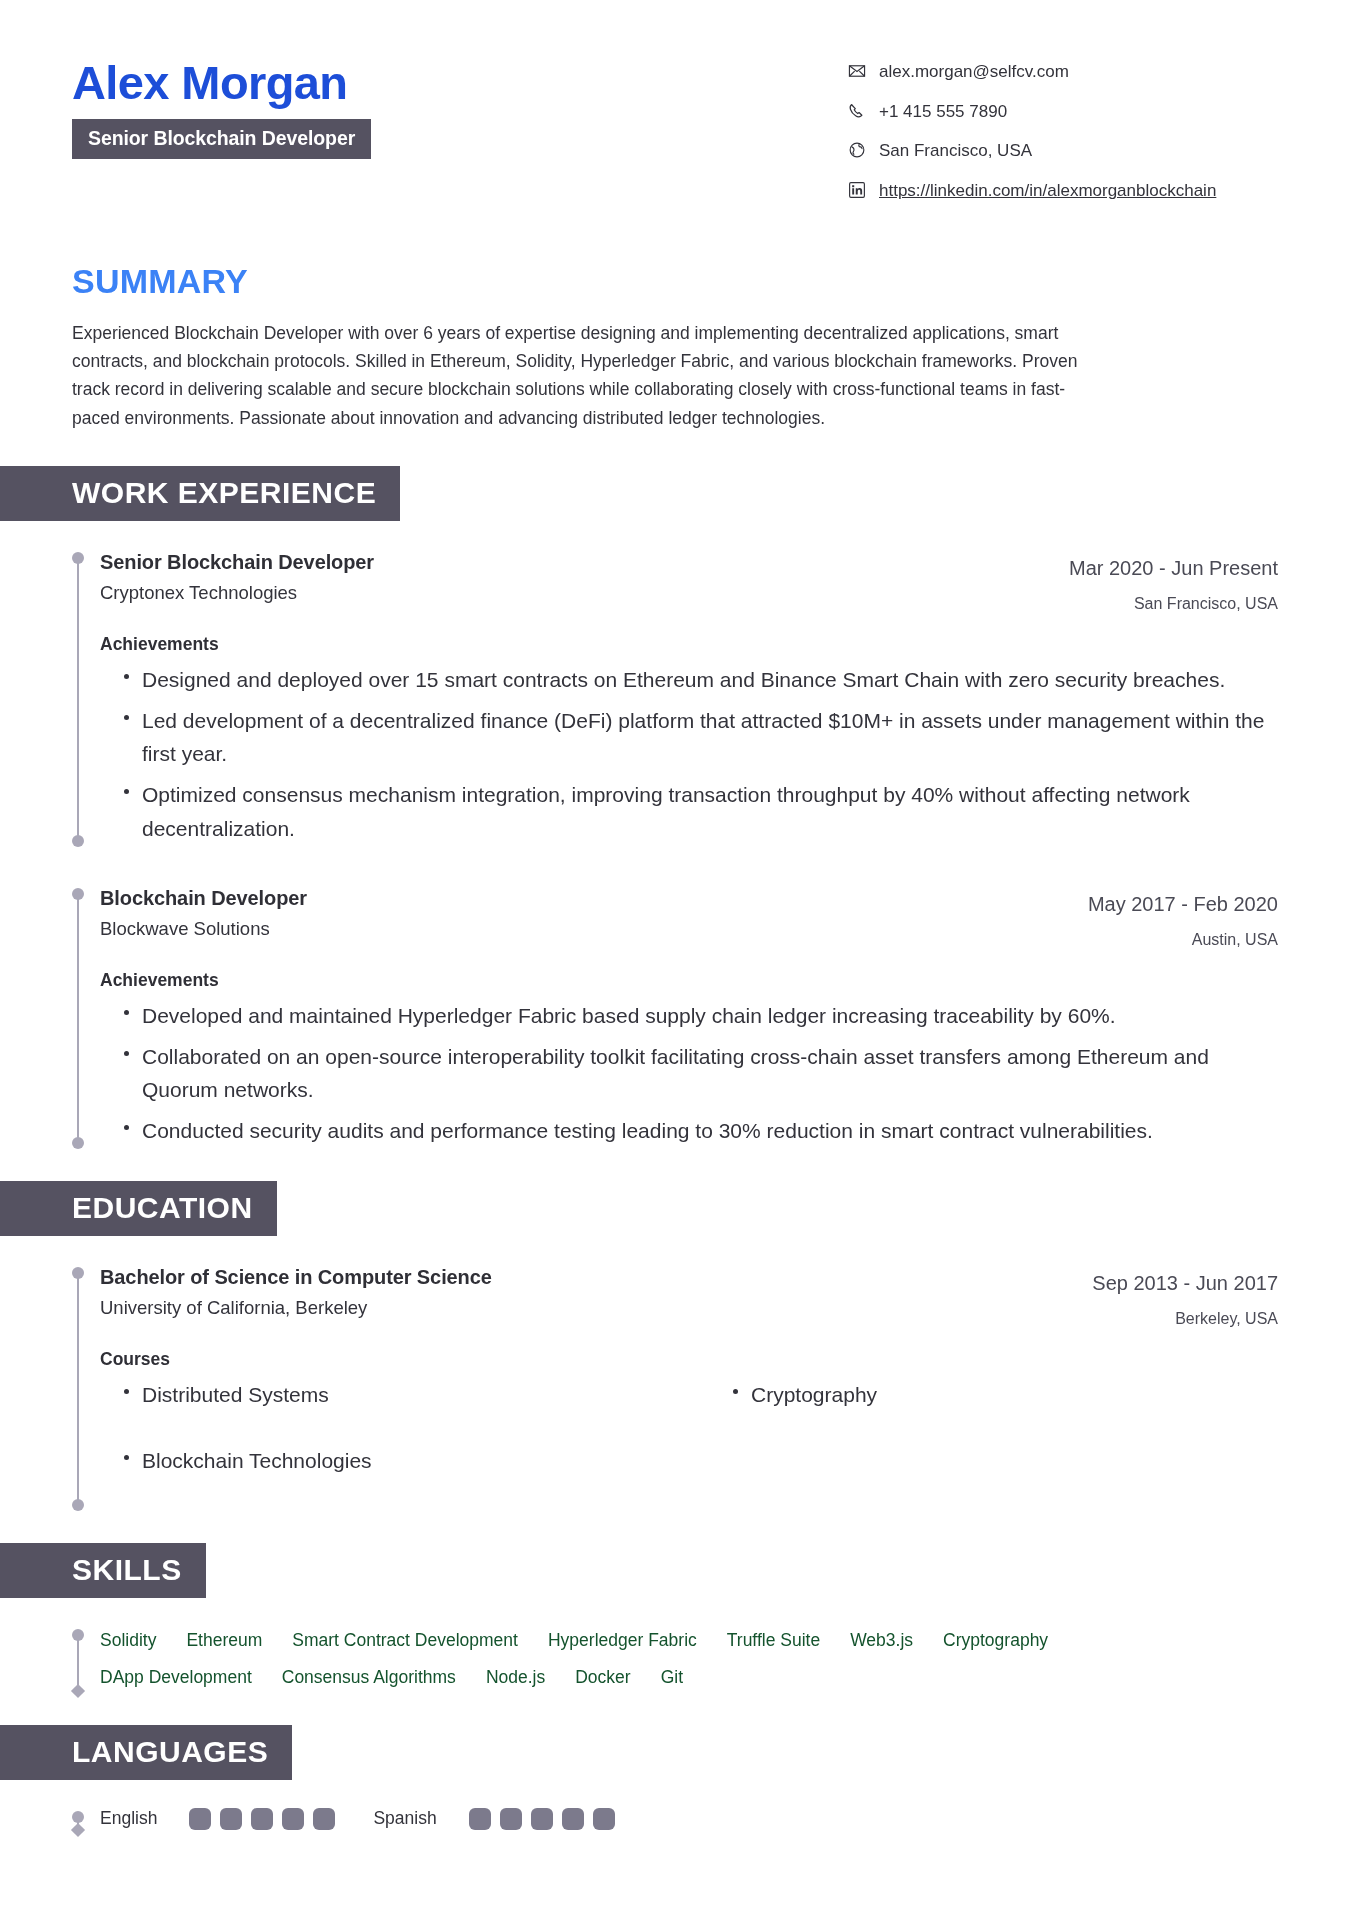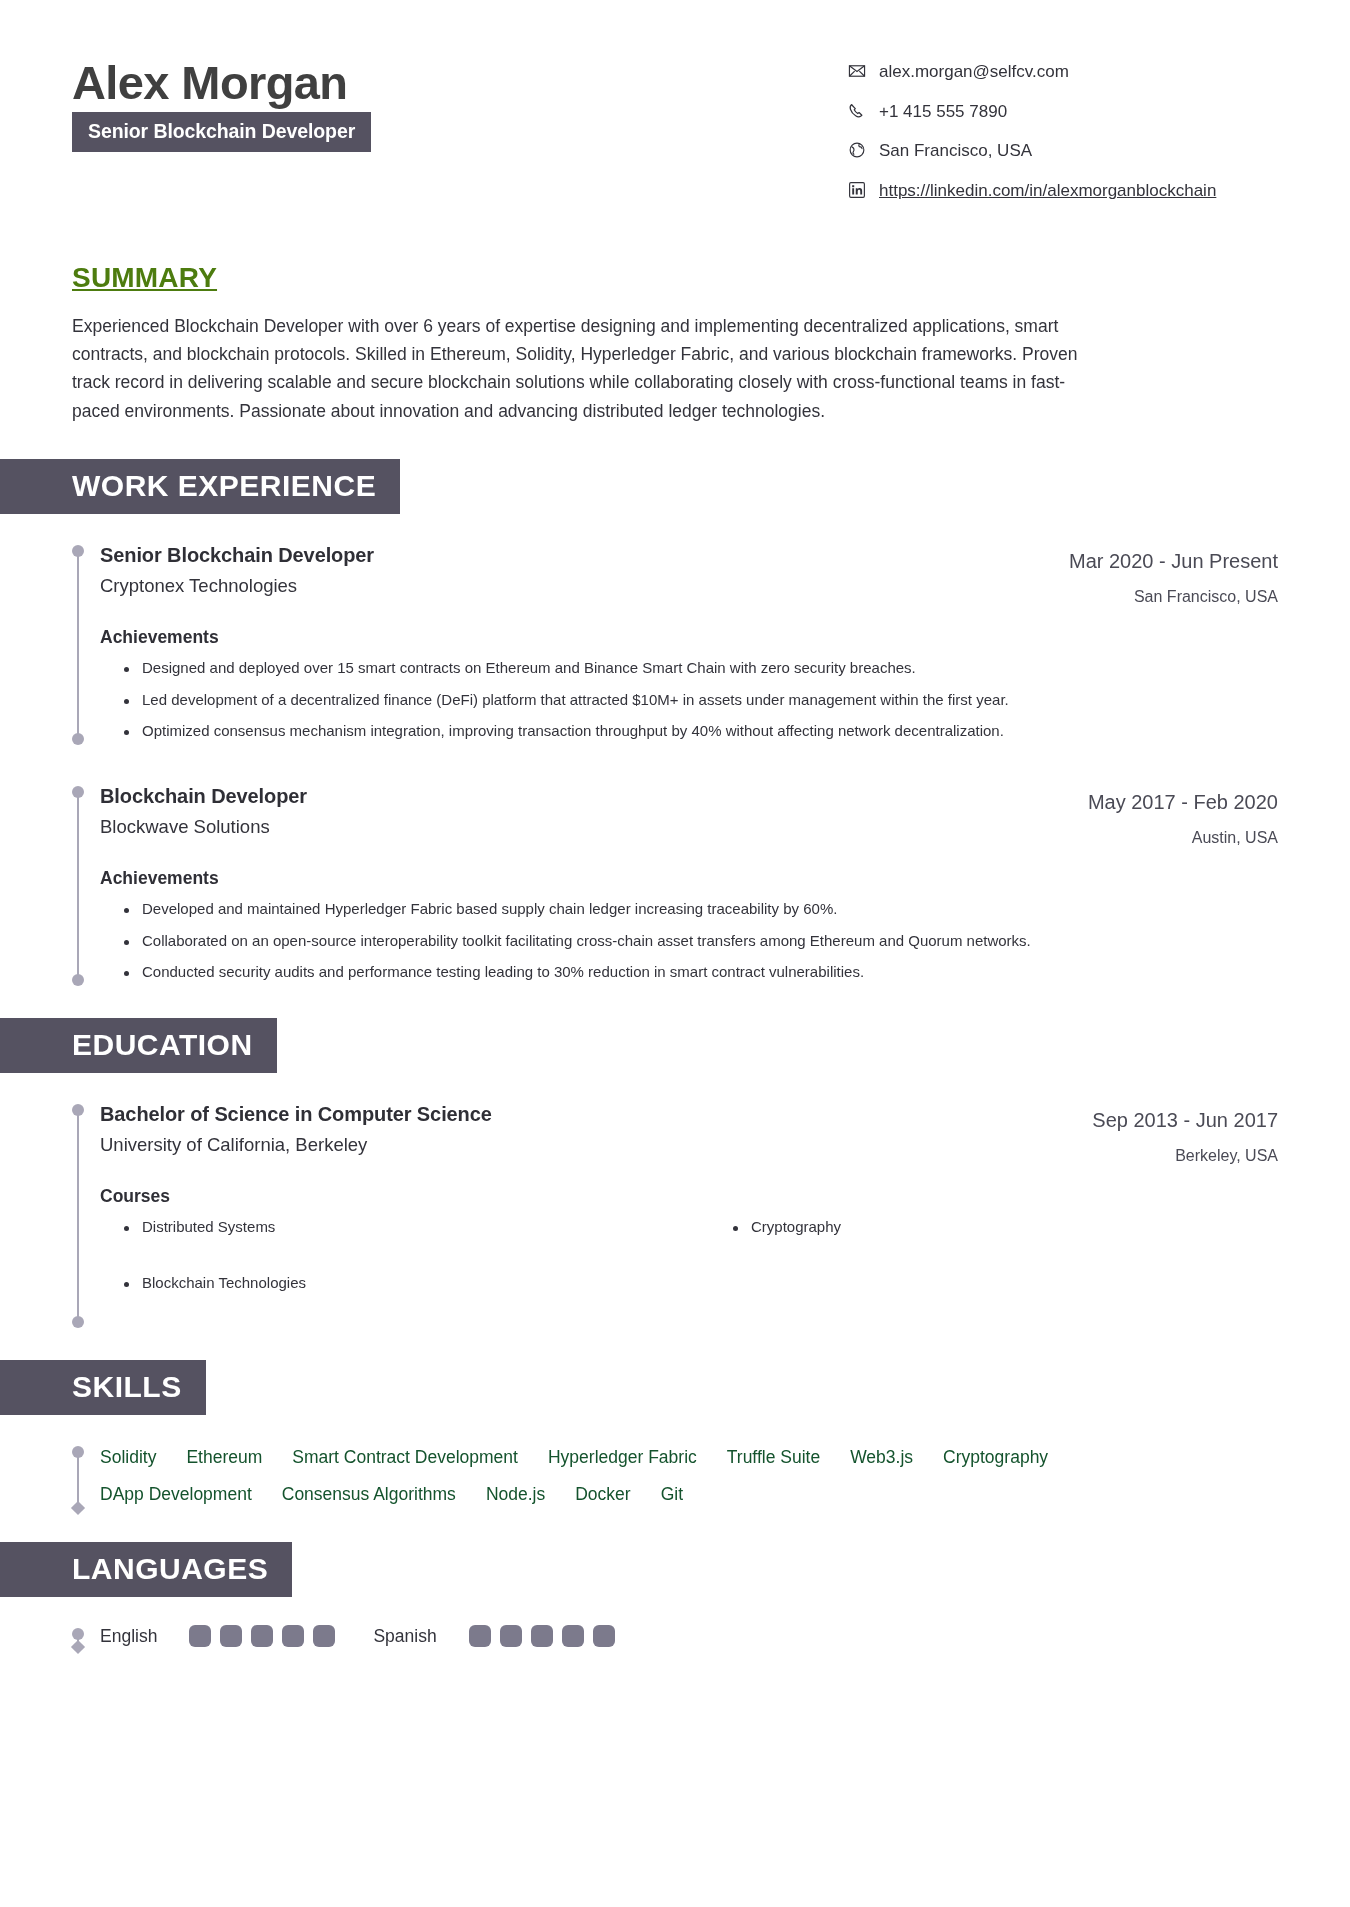--- a/index.html
+++ b/index.html
@@ -26,23 +26,23 @@
     justify-content: space-between;
     margin-bottom: 58px;
   }
 
   .identity { padding-top: 6px; }
 
   .full-name {
     font-size: 47px;
     font-weight: 800;
     letter-spacing: -0.6px;
-    color: #404040;
+    color: #1d4ed8;
     line-height: 1.08;
-    margin-bottom: 3px;
+    margin-bottom: 10px;
   }
 
   .title-band {
     display: inline-block;
     background: #555261;
     color: #ffffff;
     font-size: 19.5px;
     font-weight: 700;
     letter-spacing: -0.1px;
     padding: 8px 16px 9px 16px;
@@ -77,26 +77,25 @@
   .contact-row .link-text {
     text-decoration: underline;
     word-break: break-all;
     color: #33333b;
   }
 
   
   .section { margin-bottom: 34px; }
 
   .plain-heading {
-    font-size: 28px;
+    font-size: 34px;
     font-weight: 800;
     letter-spacing: 0.2px;
-    color: #4d7c0f;
+    color: #3b82f6;
     margin-bottom: 18px;
-    text-decoration: underline;
   }
 
   .band-heading {
     display: inline-block;
     background: #555261;
     color: #ffffff;
     font-size: 30px;
     font-weight: 800;
     letter-spacing: 0.5px;
     padding: 10px 24px 11px 0;
@@ -185,21 +184,21 @@
     margin-top: 18px;
     margin-bottom: 8px;
   }
 
   ul.bullets {
     list-style: none;
     padding-left: 40px;
   }
   ul.bullets li {
     position: relative;
-    font-size: 15px;
+    font-size: 21px;
     line-height: 1.58;
     color: #33333b;
     margin-bottom: 8px;
     padding-left: 2px;
   }
   ul.bullets li:last-child { margin-bottom: 0; }
   ul.bullets li::before {
     content: "";
     position: absolute;
     left: -16px;

